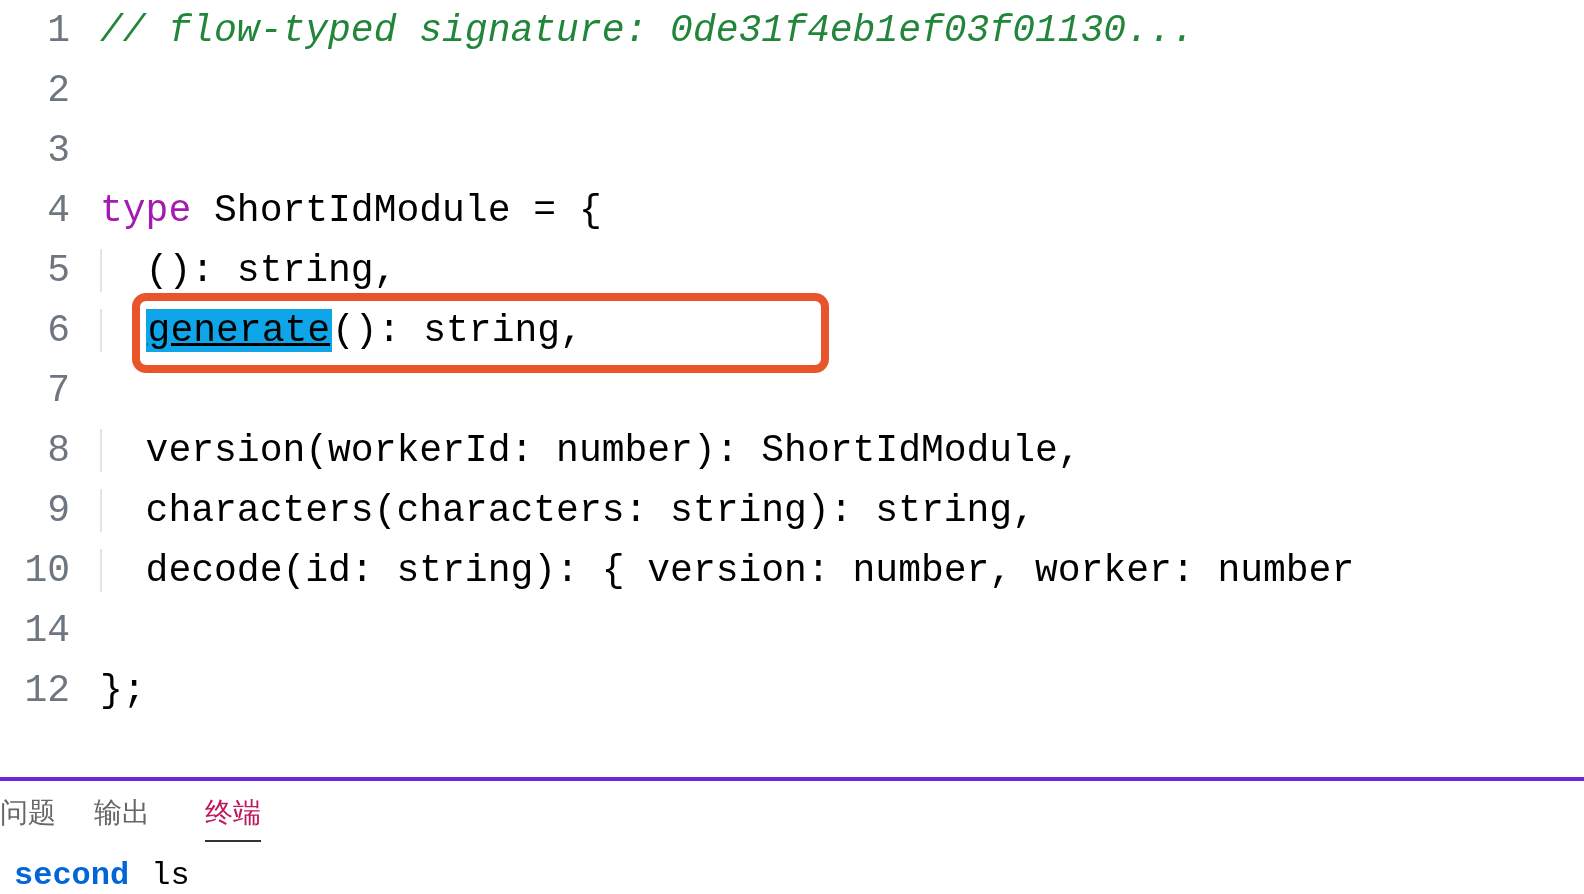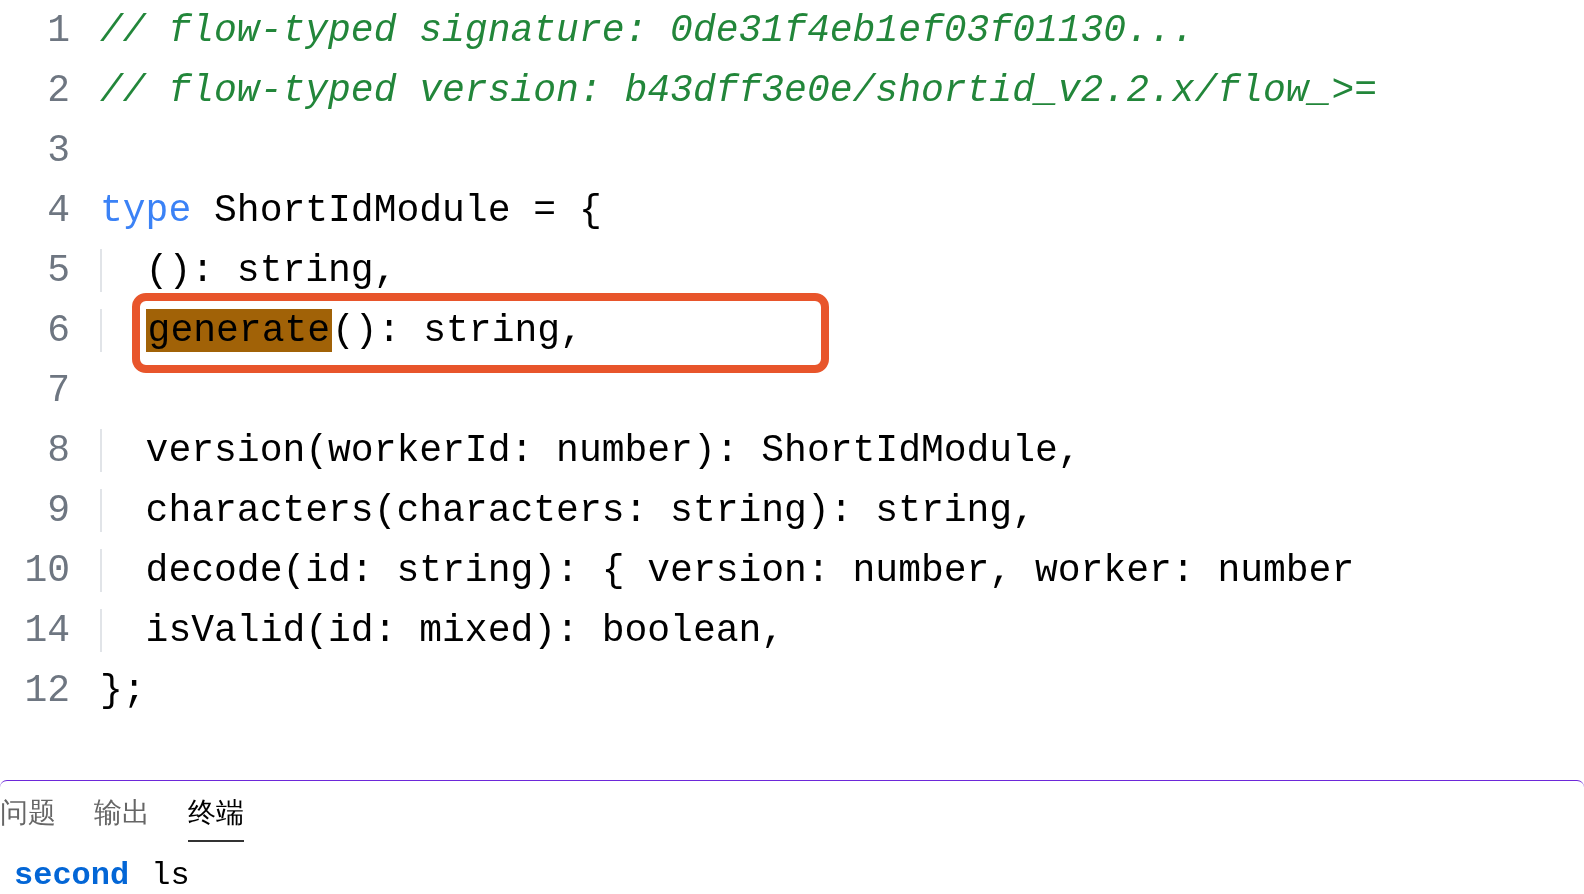--- a/index.html
+++ b/index.html
@@ -49,59 +49,60 @@
       top: 0;
       bottom: 0;
       width: 2px;
       background: #e1e4e8;
     }
     .comment {
       color: #22863a;
       font-style: italic;
     }
     .keyword {
-      color: #3b82f6;
+      color: #a21caf;
       text-align: center;
     }
     .plain {
       color: #000000;
     }
     .highlighted-bg {
-      background: #a16207;
+      background: #0ea5e9;
       padding: 0 2px;
+      text-decoration: underline;
     }
     .highlight-box {
       position: absolute;
       border: 8px solid #e8552b;
       border-radius: 14px;
       pointer-events: none;
       z-index: 10;
     }
     .bottom-panel {
-      border-top: 1px solid #6d28d9;
+      border-top: 4px solid #6d28d9;
       background: #ffffff;
-      border-radius: 7px;
     }
     .tabs-row {
       display: flex;
       align-items: center;
       padding: 0 0 0 0;
       gap: 38px;
       height: 64px;
     }
     .tab {
       font-family: -apple-system, 'PingFang SC', 'Microsoft YaHei', sans-serif;
       font-size: 28px;
       color: #666666;
       cursor: pointer;
       padding: 14px 0;
       position: relative;
     }
     .tab.active {
-      color: #000000;
+      color: #be185d;
+      margin-left: 17px;
     }
     .tab.active::after {
       content: '';
       position: absolute;
       bottom: 4px;
       left: 0;
       right: 0;
       height: 2px;
       background: #333333;
     }
@@ -125,30 +126,30 @@
       margin-left: 4px;
     }
   </style>
 </head>
 <body>
 
 <div class="editor-container">
   <div class="code-area" id="code-area">
 
     <div class="code-line"><div class="line-number">1</div><div class="line-content"><span class="comment">// flow-typed signature: 0de31f4eb1ef03f01130...</span></div></div>
-      <div class="code-line"><div class="line-number">2</div><div class="line-content"><span class="comment">// flow-typed version: b43dff3e0e/shortid_v2.2.x/flow_&gt;=</span></div></div>
+      <div class="code-line"><div class="line-number">2</div></div>
       <div class="code-line"><div class="line-number">3</div><div class="line-content"></div></div>
       <div class="code-line"><div class="line-number">4</div><div class="line-content"><span class="keyword">type</span><span class="plain"> ShortIdModule = {</span></div></div>
       <div class="code-line"><div class="line-number">5</div><div class="line-content"><div class="indent-guide"></div><span class="plain">  (): string,</span></div></div>
       <div class="code-line"><div class="line-number">6</div><div class="line-content"><div class="indent-guide"></div><span class="plain">  </span><span class="plain highlighted-bg">generate</span><span class="plain">(): string,</span></div></div>
       <div class="code-line"><div class="line-number">7</div></div>
       <div class="code-line"><div class="line-number">8</div><div class="line-content"><div class="indent-guide"></div><span class="plain">  version(workerId: number): ShortIdModule,</span></div></div>
       <div class="code-line"><div class="line-number">9</div><div class="line-content"><div class="indent-guide"></div><span class="plain">  characters(characters: string): string,</span></div></div>
       <div class="code-line"><div class="line-number">10</div><div class="line-content"><div class="indent-guide"></div><span class="plain">  decode(id: string): { version: number, worker: number</span></div></div>
-      <div class="code-line"><div class="line-number">14</div><div class="line-content"><div class="indent-guide"></div><span class="plain">  isValid(id: mixed): boolean,</span></div></div>
+      <div class="code-line"><div class="line-number">14</div><div class="line-content"><div class="indent-guide"></div></div></div>
       <div class="code-line"><div class="line-number">12</div><div class="line-content"><span class="plain">};</span></div></div>
       <div class="highlight-box" id="highlight-box" style="top: 293px; left: 132px; width: 697px; height: 80px;"></div>
   </div>
 
   <div class="bottom-panel">
     <div class="tabs-row" id="tabs-row">
         <div class="tab">问题</div>
         <div class="tab">输出</div>
         <div class="tab active">终端</div>
       </div>

